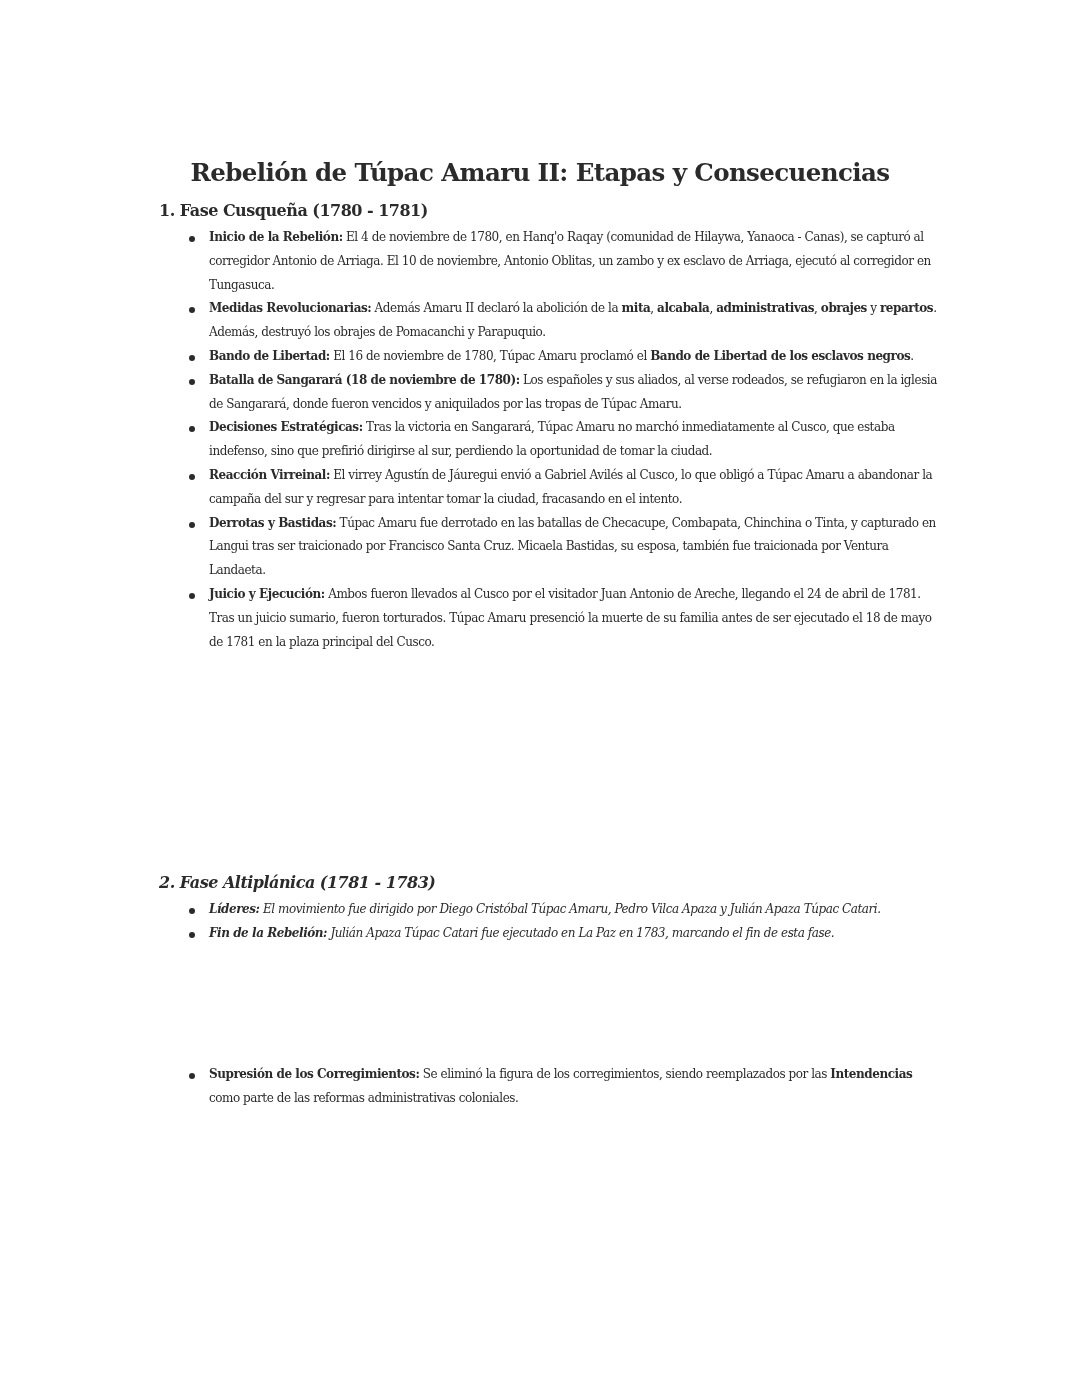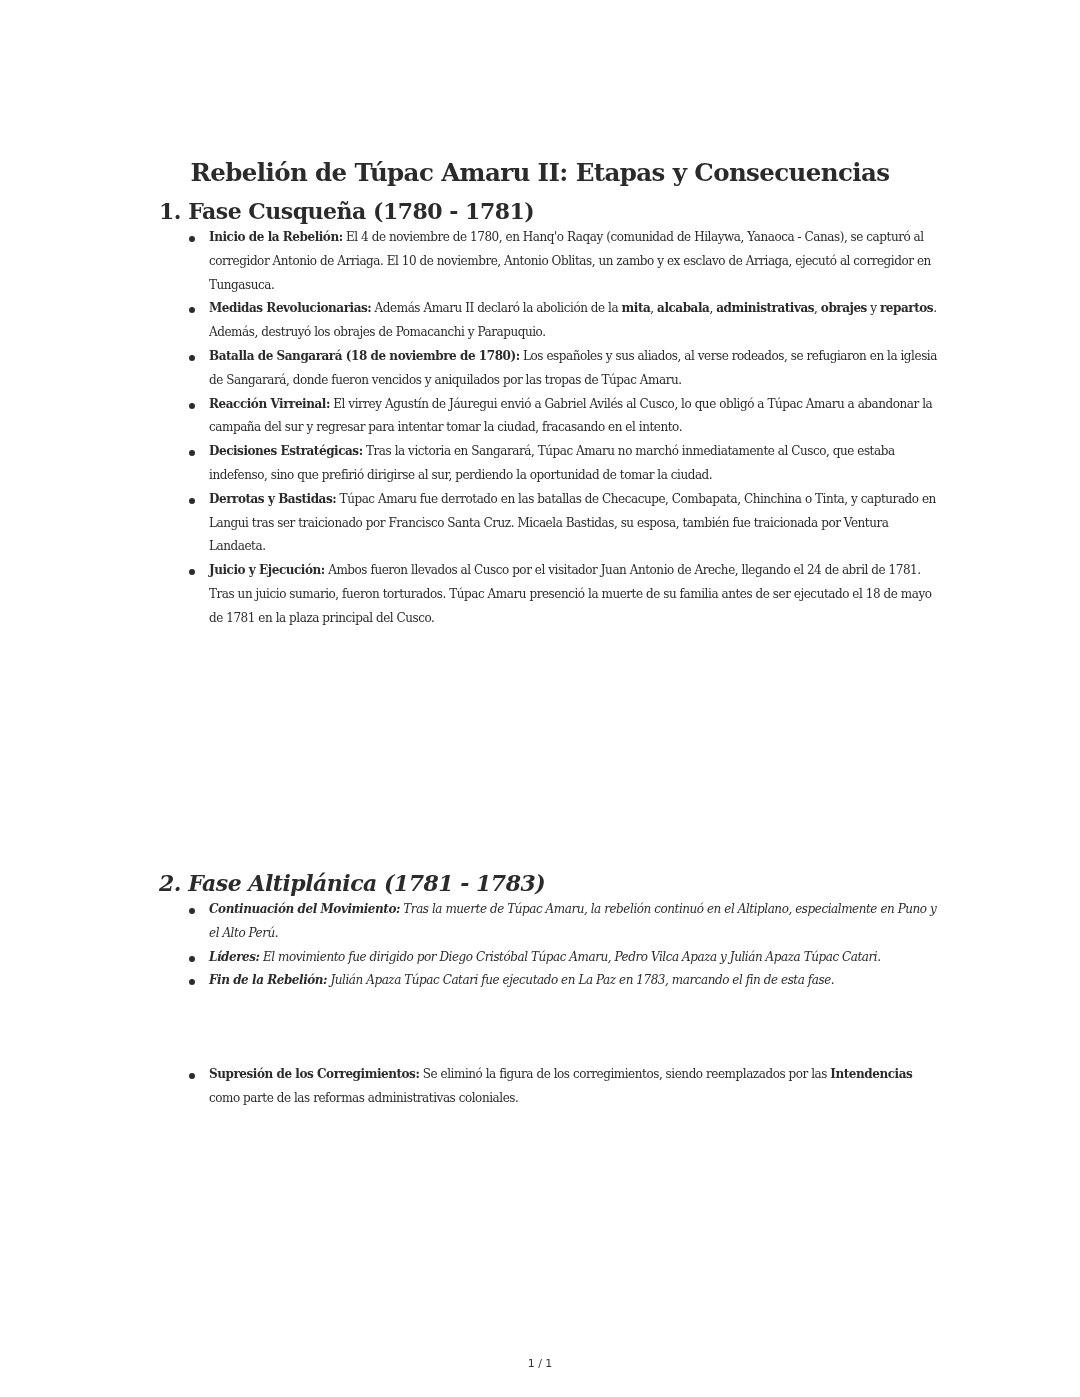--- a/index.html
+++ b/index.html
@@ -9,21 +9,21 @@
     color: #2b2b2b;
   }
   .page { position: absolute; left: 0; top: 0; width: 944px; height: 1397px; }
   .doc-title {
     position: absolute; top: 158px; left: 0; width: 1080px; text-align: center;
     font-size: 24.5px; font-weight: bold; letter-spacing: -0.6px; margin: 0;
     color: #2b2b2b;
   }
   .section { position: absolute; left: 159px; width: 780px; }
   .section h2 {
-    margin: 0; font-size: 22px; font-weight: bold; letter-spacing: -0.5px; line-height: 30px;
+    margin: 0; font-size: 16px; font-weight: bold; letter-spacing: -0.5px; line-height: 30px;
   }
   .section ul { margin: 0; padding: 0 0 0 50px; list-style: none; }
   .section li {
     position: relative; font-size: 12px; line-height: 23.8px; letter-spacing: -0.45px;
   }
   .section li::before {
     content: ""; position: absolute; left: -20px; top: 10px;
     width: 6px; height: 6px; border-radius: 50%; background: #2b2b2b;
   }
   b { font-weight: bold; }
@@ -36,37 +36,36 @@
 <body>
 
 <div class="page">
   <h1 class="doc-title">Rebelión de Túpac Amaru II: Etapas y Consecuencias</h1>
 
   <section class="section" style="top:196px;">
     <h2>1. Fase Cusqueña (1780 - 1781)</h2>
     <ul>
         <li><b>Inicio de la Rebelión:</b><span> El 4 de noviembre de 1780, en Hanq'o Raqay (comunidad de Hilaywa, Yanaoca - Canas), se capturó al corregidor Antonio de Arriaga. El 10 de noviembre, Antonio Oblitas, un zambo y ex esclavo de Arriaga, ejecutó al corregidor en Tungasuca.</span></li>
         <li><b>Medidas Revolucionarias:</b><span> Además Amaru II declaró la abolición de la </span><b>mita</b><span>, </span><b>alcabala</b><span>, </span><b>administrativas</b><span>, </span><b>obrajes</b><span> y </span><b>repartos</b><span>. Además, destruyó los obrajes de Pomacanchi y Parapuquio.</span></li>
+        <li><b>Bando de Libertad:</b><span> El 16 de noviembre de 1780, Túpac Amaru proclamó el </span><b>Bando de Libertad de los esclavos negros</b><span>.</span></li>
         <li><b>Batalla de Sangarará (18 de noviembre de 1780):</b><span> Los españoles y sus aliados, al verse rodeados, se refugiaron en la iglesia de Sangarará, donde fueron vencidos y aniquilados por las tropas de Túpac Amaru.</span></li>
+        <li><b>Decisiones Estratégicas:</b><span> Tras la victoria en Sangarará, Túpac Amaru no marchó inmediatamente al Cusco, que estaba indefenso, sino que prefirió dirigirse al sur, perdiendo la oportunidad de tomar la ciudad.</span></li>
         <li><b>Reacción Virreinal:</b><span> El virrey Agustín de Jáuregui envió a Gabriel Avilés al Cusco, lo que obligó a Túpac Amaru a abandonar la campaña del sur y regresar para intentar tomar la ciudad, fracasando en el intento.</span></li>
-        <li><b>Decisiones Estratégicas:</b><span> Tras la victoria en Sangarará, Túpac Amaru no marchó inmediatamente al Cusco, que estaba indefenso, sino que prefirió dirigirse al sur, perdiendo la oportunidad de tomar la ciudad.</span></li>
         <li><b>Derrotas y Bastidas:</b><span> Túpac Amaru fue derrotado en las batallas de Checacupe, Combapata, Chinchina o Tinta, y capturado en Langui tras ser traicionado por Francisco Santa Cruz. Micaela Bastidas, su esposa, también fue traicionada por Ventura Landaeta.</span></li>
         <li><b>Juicio y Ejecución:</b><span> Ambos fueron llevados al Cusco por el visitador Juan Antonio de Areche, llegando el 24 de abril de 1781. Tras un juicio sumario, fueron torturados. Túpac Amaru presenció la muerte de su familia antes de ser ejecutado el 18 de mayo de 1781 en la plaza principal del Cusco.</span></li>
       </ul>
   </section>
 
   <section class="section" style="top:868px;font-style:italic;">
     <h2>2. Fase Altiplánica (1781 - 1783)</h2>
     <ul>
-        <li><b>Continuación del Movimiento:</b><span> Tras la muerte de Túpac Amaru, la rebelión continuó en el Altiplano, especialmente en Puno y el Alto Perú.</span></li>
         <li><b>Líderes:</b><span> El movimiento fue dirigido por Diego Cristóbal Túpac Amaru, Pedro Vilca Apaza y Julián Apaza Túpac Catari.</span></li>
         <li><b>Fin de la Rebelión:</b><span> Julián Apaza Túpac Catari fue ejecutado en La Paz en 1783, marcando el fin de esta fase.</span></li>
       </ul>
   </section>
 
   <section class="section" style="top:1063px;">
     <ul>
         <li><b>Supresión de los Corregimientos:</b><span> Se eliminó la figura de los corregimientos, siendo reemplazados por las </span><b>Intendencias</b><span> como parte de las reformas administrativas coloniales.</span></li>
       </ul>
   </section>
 
-  <div class="footer">1 / 1</div>
 </div>
 
 </body></html>

